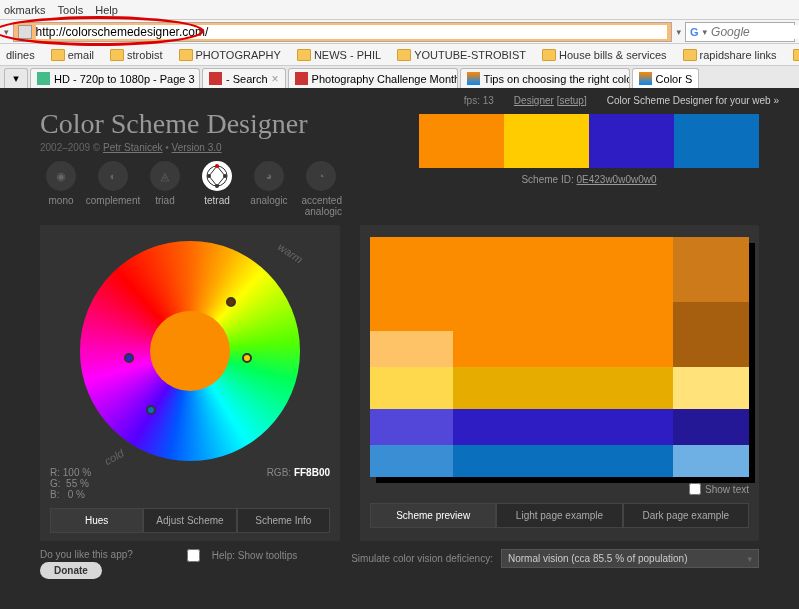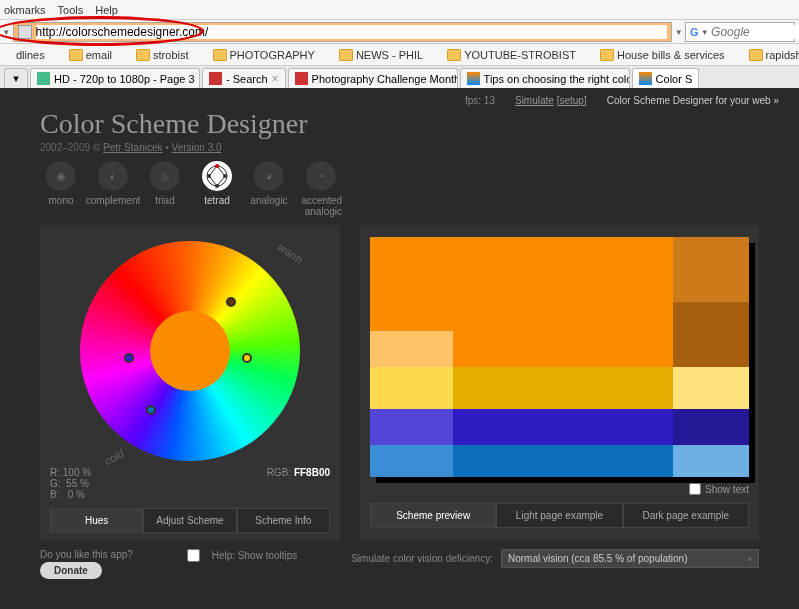--- a/index.html
+++ b/index.html
@@ -10,21 +10,21 @@
 
 .addressbar { background: #f5f5f5; height: 24px; display: flex; align-items: center; padding: 2px 4px; gap: 4px; border-bottom: 1px solid #ccc; position: relative; }
 .addr-input-wrap { flex: 1; background: #fdba74; border: 1px solid #aaa; height: 20px; display: flex; align-items: center; padding: 0 4px; gap: 4px; position: relative; }
 .page-icon { width: 14px; height: 14px; background: #ddd; border: 1px solid #999; }
 .addr-input { border: none; outline: none; font-size: 12px; flex: 1; }
 .search-wrap { width: 110px; background: #fff; border: 1px solid #aaa; height: 20px; display: flex; align-items: center; padding: 0 4px; gap: 4px; }
 .chev { font-size: 9px; color: #666; }
 
 .circle-annotation { position: absolute; left: -6px; top: -4px; width: 210px; height: 30px; border: 3px solid #d00; border-radius: 50%; pointer-events: none; z-index: 100; }
 
-.bookmarks { background: #f5f5f5; height: 22px; display: flex; align-items: center; padding: 0 16px; gap: 24px; overflow: hidden; white-space: nowrap; border-bottom: 1px solid #ccc; }
+.bookmarks { background: #f5f5f5; height: 22px; display: flex; align-items: center; padding: 0 6px; gap: 16px; overflow: hidden; white-space: nowrap; border-bottom: 1px solid #ccc; }
 .bm { display: inline-flex; align-items: center; gap: 3px; color: #333; font-size: 11px; }
 .bm-icon { width: 14px; height: 12px; background: #f7c558; border-radius: 1px; border: 1px solid #d4a030; flex-shrink: 0; }
 
 .tabs { background: #e8e8e8; height: 22px; display: flex; align-items: flex-end; padding: 0 4px; gap: 2px; overflow: hidden; }
 .tab { background: #f5f5f5; border: 1px solid #bbb; border-bottom: none; border-radius: 3px 3px 0 0; height: 20px; display: flex; align-items: center; padding: 0 6px; gap: 4px; font-size: 11px; max-width: 170px; overflow: hidden; white-space: nowrap; }
 .tab.active { background: #fff; }
 .tab-icon { width: 13px; height: 13px; flex-shrink: 0; }
 .tab-close { color: #999; font-size: 12px; margin-left: auto; }
 .tab-new { background: #e8e8e8; width: 24px; justify-content: center; }
 
@@ -174,21 +174,21 @@
   <div class="tab active">
       <span class="tab-icon" style="background:linear-gradient(#f80,#08f)"></span>
       <span>Color S</span>
     </div>
 </div>
 
 <div class="app">
 
   <div class="topbar">
     <span>fps: 13</span>
-    <span><a>Simulate</a> <a>[setup]</a></span>
+    <span><a>Designer</a> <a>[setup]</a></span>
     <span style="color:#ccc">Color Scheme Designer for your web »</span>
   </div>
 
   <div class="header">
     <div class="header-left">
       <h1 class="title">Color Scheme Designer</h1>
       <div class="sub">
         <span>2002–2009</span> © <a>Petr Stanicek</a> • <a>Version 3.0</a>
       </div>
 
@@ -232,20 +232,31 @@
           </div>
         <div class="mode">
             <div class="mode-ico">
               <span style="color:#666">◔</span>
             </div>
             <div class="mode-label">accented analogic</div>
           </div>
       </div>
     </div>
 
+    <div class="header-right">
+      <div class="palette-row">
+        <div class="palette-cell" style="background:#fb8c00"></div>
+        <div class="palette-cell" style="background:#ffcc00"></div>
+        <div class="palette-cell" style="background:#2d1dc3"></div>
+        <div class="palette-cell" style="background:#0a70be"></div>
+      </div>
+      <div class="scheme-id">
+        <span>Scheme ID:</span> <a>0E423w0w0w0w0</a>
+      </div>
+    </div>
   </div>
 
   <div class="main">
 
     <div class="panel-left">
 
       <div class="wheel-wrap">
         <div class="wheel-ring"></div>
         <div class="wheel"></div>
         <div class="wheel-hole"></div>

